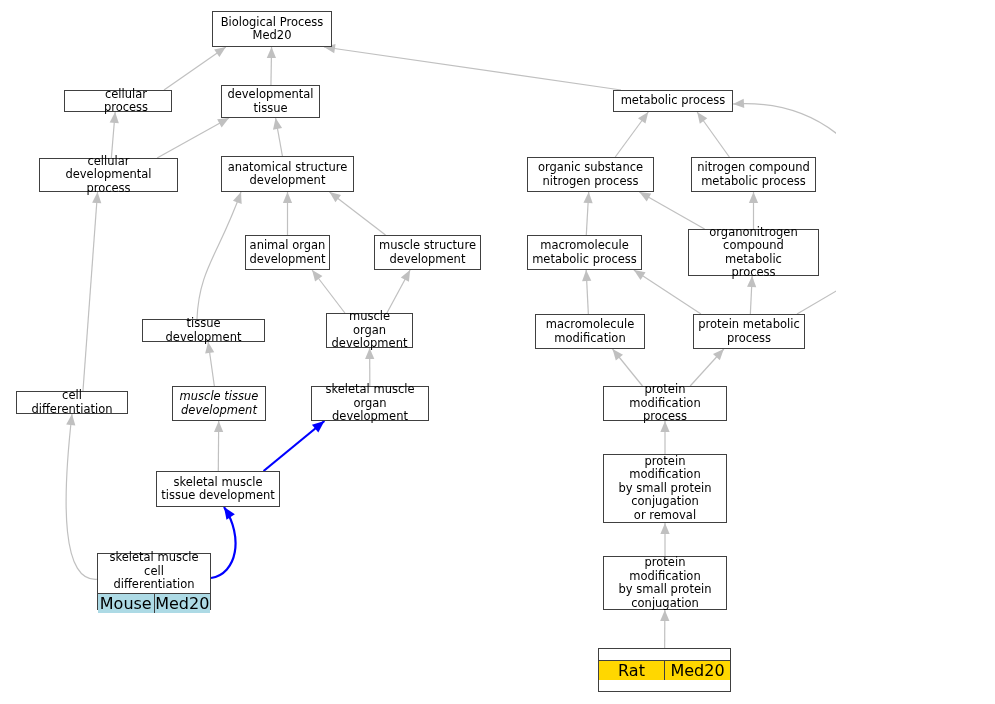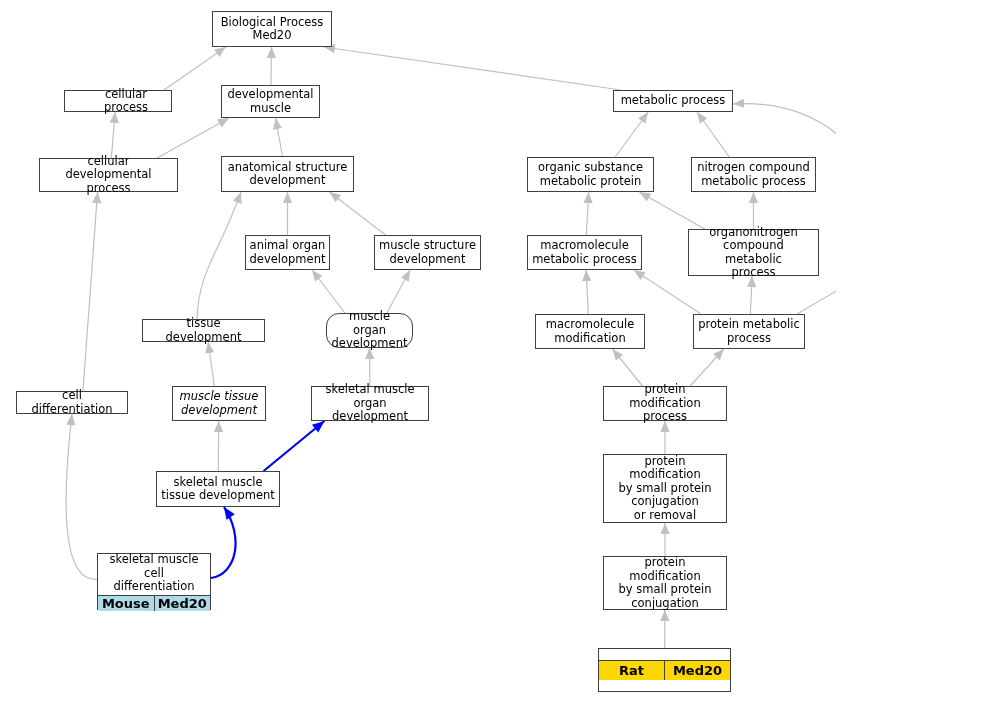--- a/index.html
+++ b/index.html
@@ -7,21 +7,21 @@
          font-family:"DejaVu Sans","Liberation Sans",sans-serif;overflow:hidden;}
   #edges{position:absolute;left:0;top:0;width:995px;height:704px;}
   .node{position:absolute;box-sizing:border-box;background:#ffffff;
         border:1px solid #404040;display:flex;flex-direction:column;
         align-items:stretch;justify-content:center;}
   .node .title{flex:1;display:flex;align-items:center;justify-content:center;
         text-align:center;font-size:11.5px;color:#000000;line-height:13.5px;
         padding:1px 4px;white-space:pre-line;}
   .annot{display:flex;border-top:1px solid #404040;height:19px;}
   .annot .cell{flex:1;display:flex;align-items:center;justify-content:center;
-        font-size:13px;color:#000000;font-weight:bold;}
+        font-size:16px;color:#000000;}
   .annot .cell+.cell{border-left:1px solid #404040;}
   .hl-blue .annot .cell{background:#addae5;}
   .hl-gold .annot .cell{background:#ffd700;}
 </style>
 </head>
 <body>
 
 <div id="stage">
   <svg id="edges" viewBox="0 0 995 704" xmlns="http://www.w3.org/2000/svg">
       <path d="M164,90 L225.8,47" fill="none" stroke="#c0c0c0" stroke-width="1.2"></path>
@@ -94,36 +94,36 @@
   <div id="nodes">
       <div class="node" style="left: 212px; top: 11px; width: 120px; height: 36px;">
         <div class="title">Biological Process
 Med20</div>
       </div>
       <div class="node" style="left: 64px; top: 90px; width: 108px; height: 22px; padding-left: 16px;">
         <div class="title">cellular process</div>
       </div>
       <div class="node" style="left: 221px; top: 85px; width: 99px; height: 33px;">
         <div class="title">developmental
-muscle</div>
+tissue</div>
       </div>
       <div class="node" style="left: 613px; top: 90px; width: 120px; height: 22px;">
         <div class="title">metabolic process</div>
       </div>
       <div class="node" style="left: 39px; top: 158px; width: 139px; height: 34px;">
         <div class="title">cellular developmental
 process</div>
       </div>
       <div class="node" style="left: 221px; top: 156px; width: 133px; height: 36px;">
         <div class="title">anatomical structure
 development</div>
       </div>
       <div class="node" style="left: 527px; top: 157px; width: 127px; height: 35px;">
         <div class="title">organic substance
-metabolic protein</div>
+nitrogen process</div>
       </div>
       <div class="node" style="left: 691px; top: 157px; width: 125px; height: 35px;">
         <div class="title">nitrogen compound
 metabolic process</div>
       </div>
       <div class="node" style="left: 245px; top: 235px; width: 85px; height: 35px;">
         <div class="title">animal organ
 development</div>
       </div>
       <div class="node" style="left: 374px; top: 235px; width: 107px; height: 35px;">
@@ -139,21 +139,21 @@
 compound metabolic
 process</div>
       </div>
       <div class="node" style="left: 864px; top: 235px; width: 120px; height: 35px; margin-left: 36px;">
         <div class="title">primary metabolic
 process</div>
       </div>
       <div class="node" style="left: 142px; top: 319px; width: 123px; height: 23px;">
         <div class="title">tissue development</div>
       </div>
-      <div class="node" style="left: 326px; top: 313px; width: 87px; height: 35px; border-radius: 13px;">
+      <div class="node" style="left: 326px; top: 313px; width: 87px; height: 35px;">
         <div class="title">muscle organ
 development</div>
       </div>
       <div class="node" style="left: 535px; top: 314px; width: 110px; height: 35px;">
         <div class="title">macromolecule
 modification</div>
       </div>
       <div class="node" style="left: 693px; top: 314px; width: 112px; height: 35px;">
         <div class="title">protein metabolic
 process</div>

